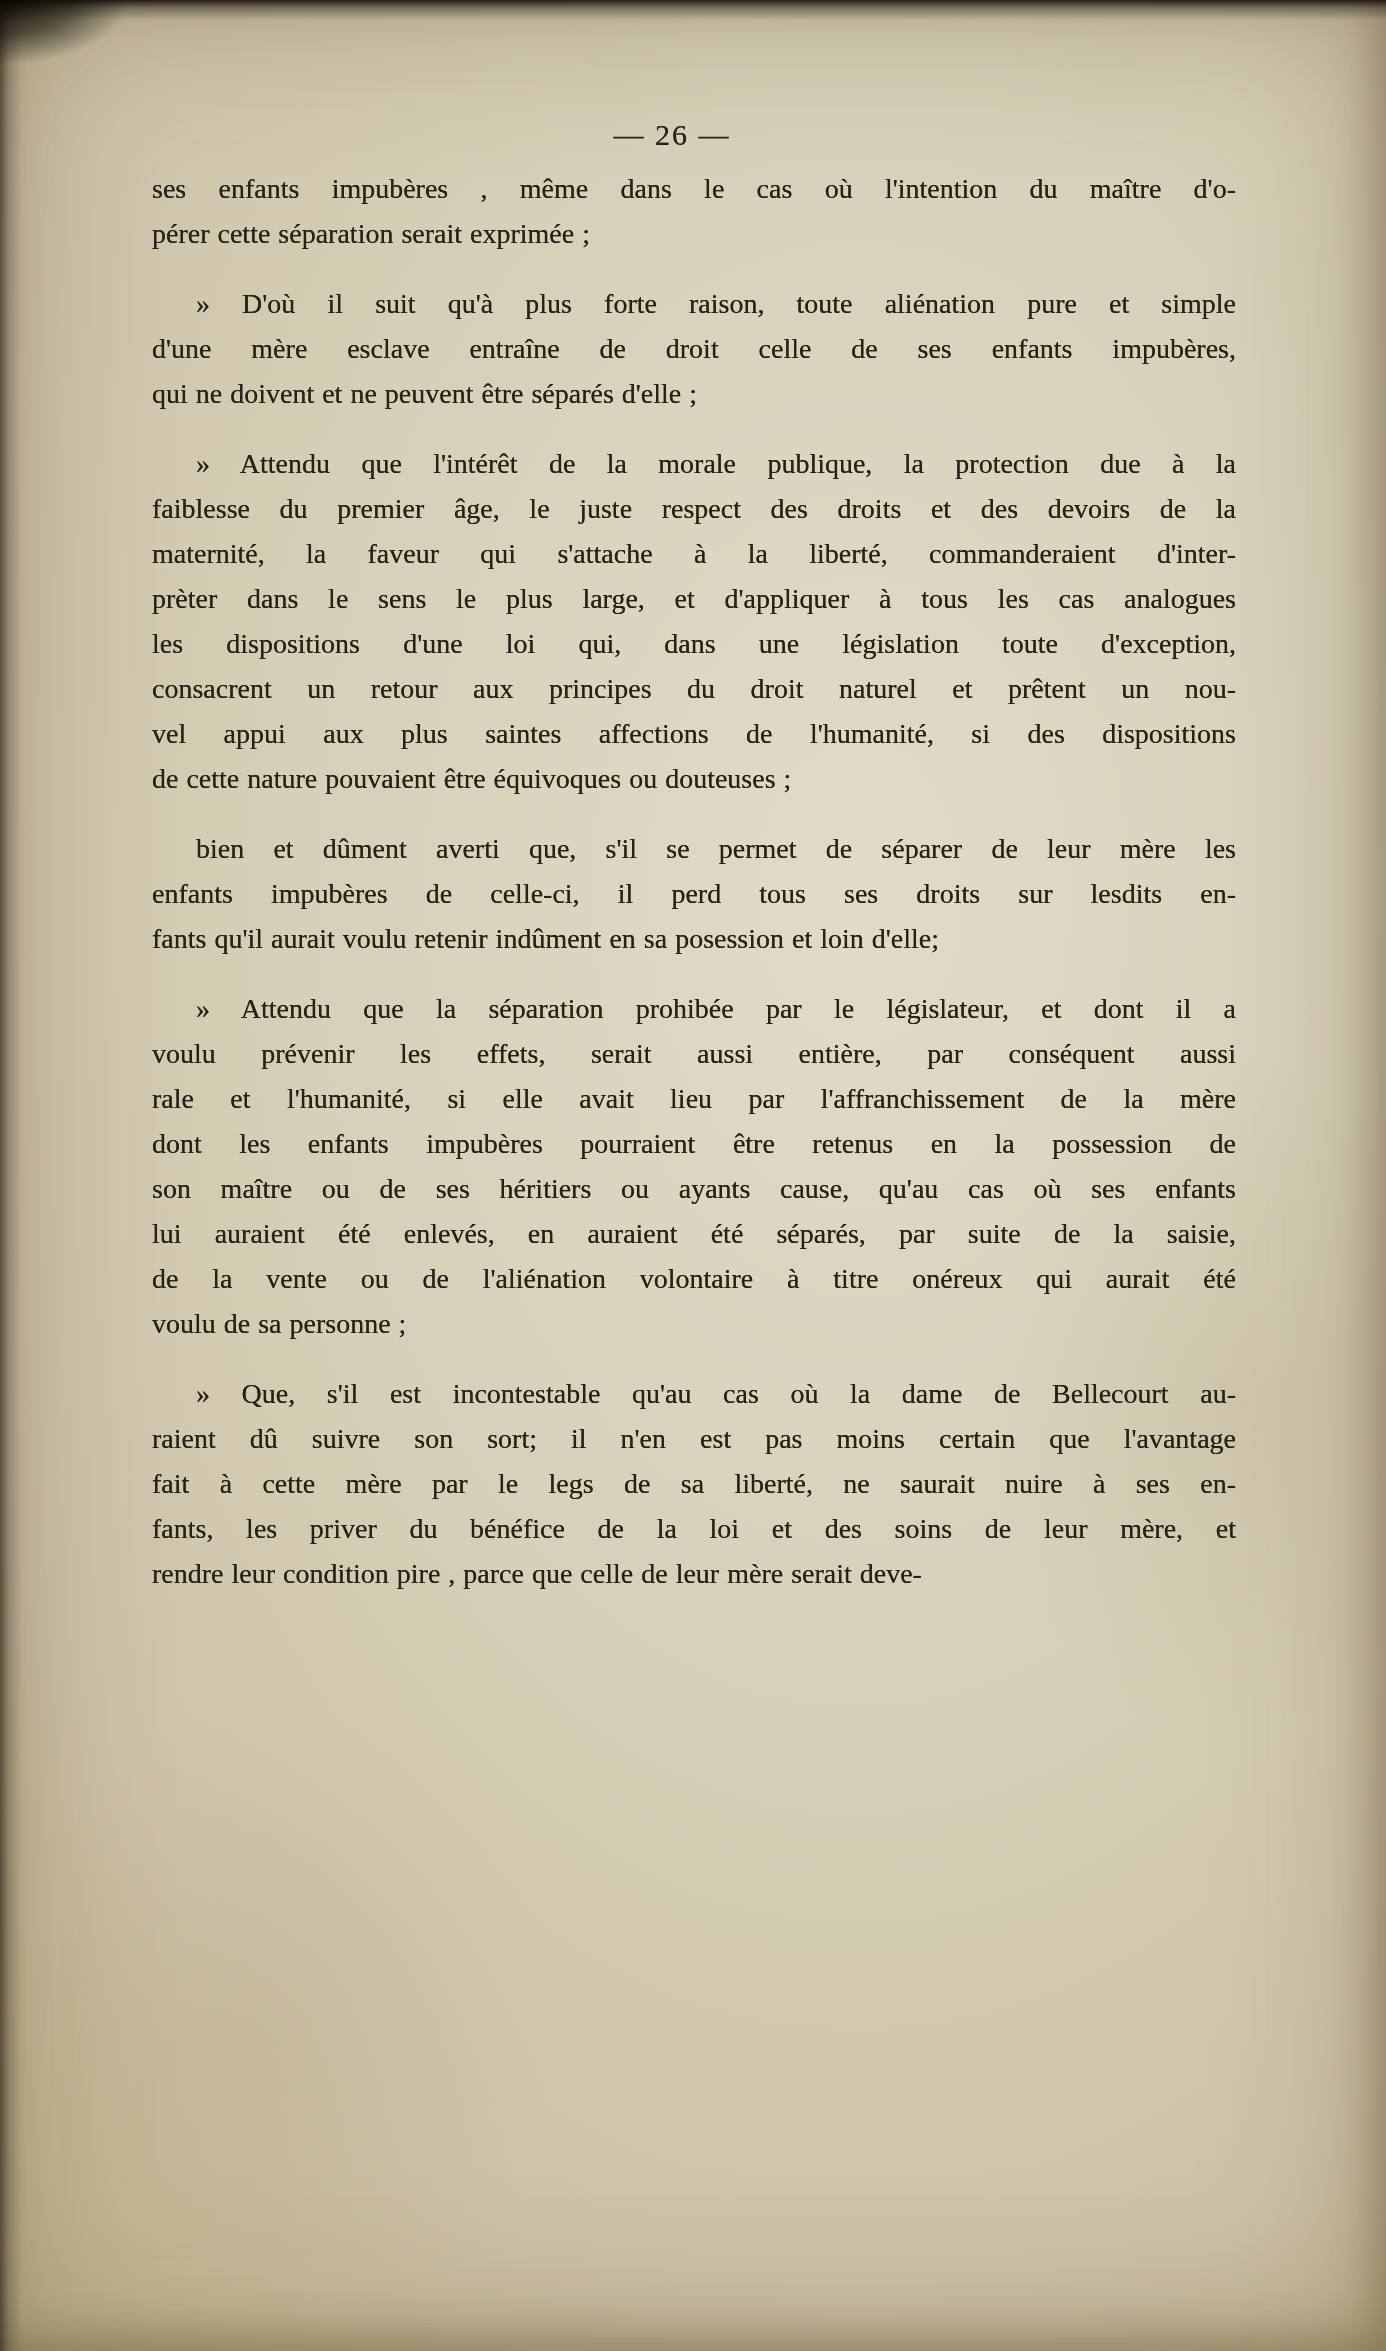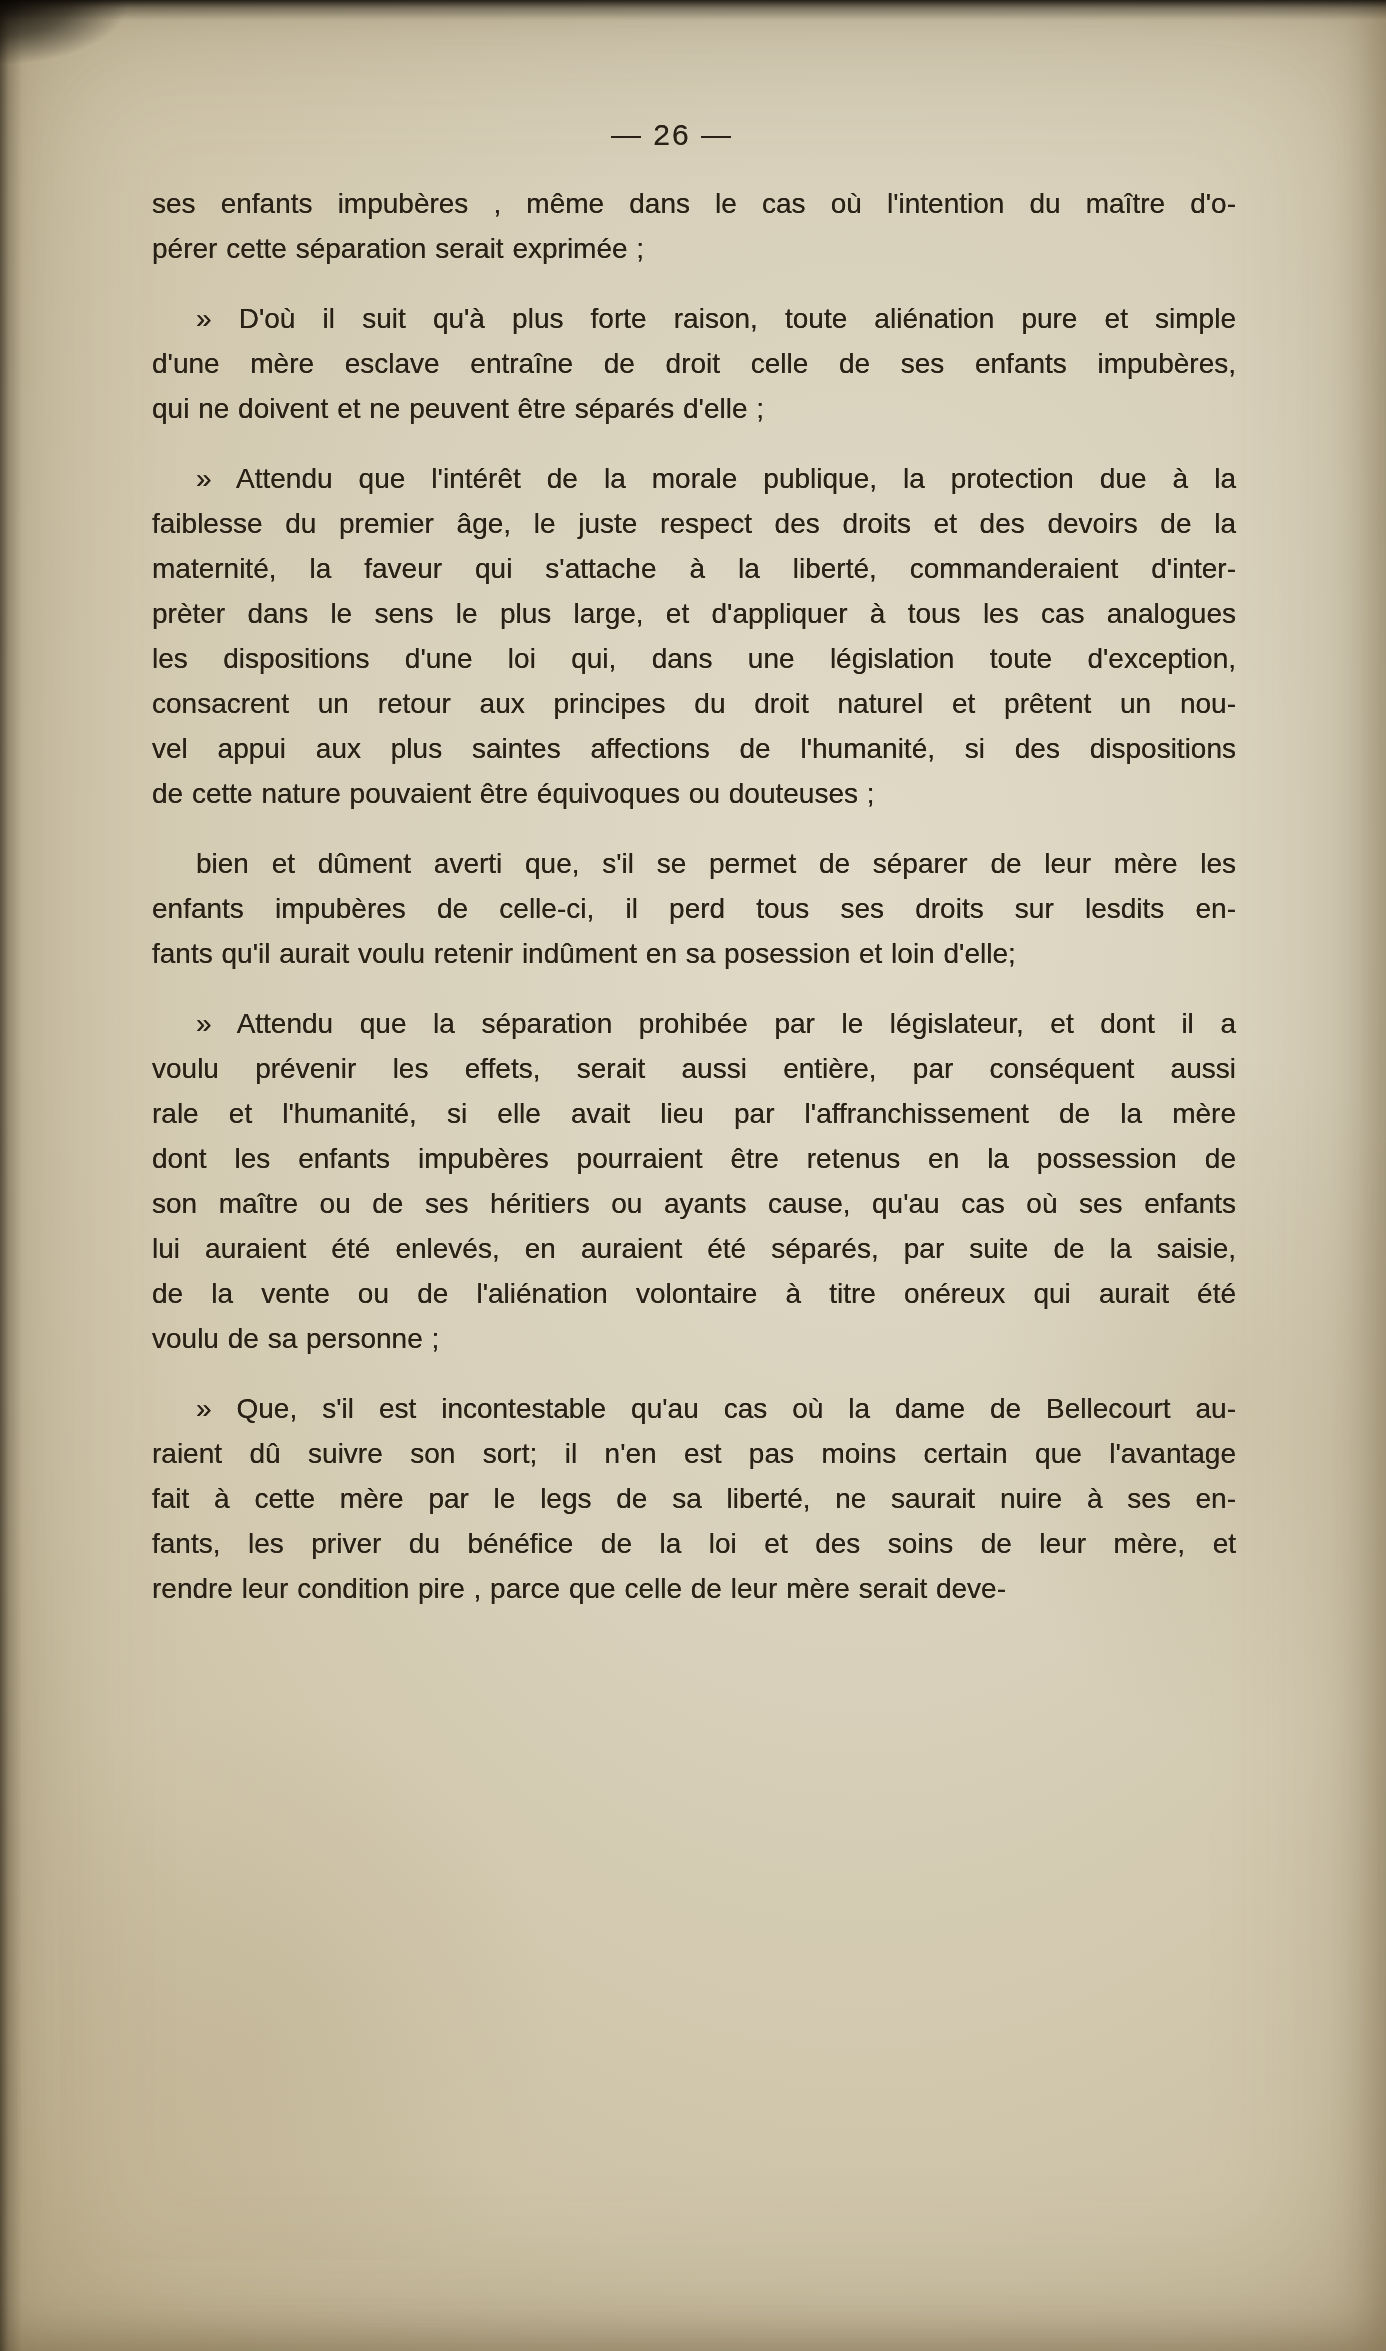--- a/index.html
+++ b/index.html
@@ -8,21 +8,21 @@
     background: #232019;
   }
   .scan {
     position: relative;
     width: 1386px;
     height: 2351px;
     overflow: hidden;
     background:
       radial-gradient(ellipse 1200px 1800px at 62% 38%, rgba(226,220,202,0.9) 0%, rgba(216,208,186,0.85) 45%, rgba(205,194,166,0.9) 78%, rgba(193,180,146,0.95) 100%),
       #d4ccb4;
-    font-family: Liberation Sans, sans-serif;
+    font-family: Liberation Serif, serif;
     color: #271f15;
   }
   
   .edge-top {
     position: absolute; left: 0; top: 0; width: 100%; height: 20px;
     background: linear-gradient(to bottom, rgba(12,9,5,0.85) 0%, rgba(12,9,5,0.35) 40%, rgba(12,9,5,0) 100%);
     pointer-events: none;
   }
   .edge-left {
     position: absolute; left: 0; top: 0; width: 22px; height: 100%;
@@ -65,21 +65,21 @@
     left: 152px;
     top: 166px;
     width: 1084px;
     font-size: 28px;
     line-height: 45px;
     color: #292116;
     text-shadow: 0 0 0.6px rgba(41,33,22,0.85);
     word-spacing: 1px;
   }
   .para { margin-top: 25px; }
-  .para:first-child { margin-top: 15px; }
+  .para:first-child { margin-top: 0; }
   .line {
     text-align: justify;
     text-align-last: justify;
     white-space: normal;
   }
   .line.last { text-align-last: left; }
   .para.indent .line:first-child { text-indent: 44px; }
 </style>
 </head>
 <body>

